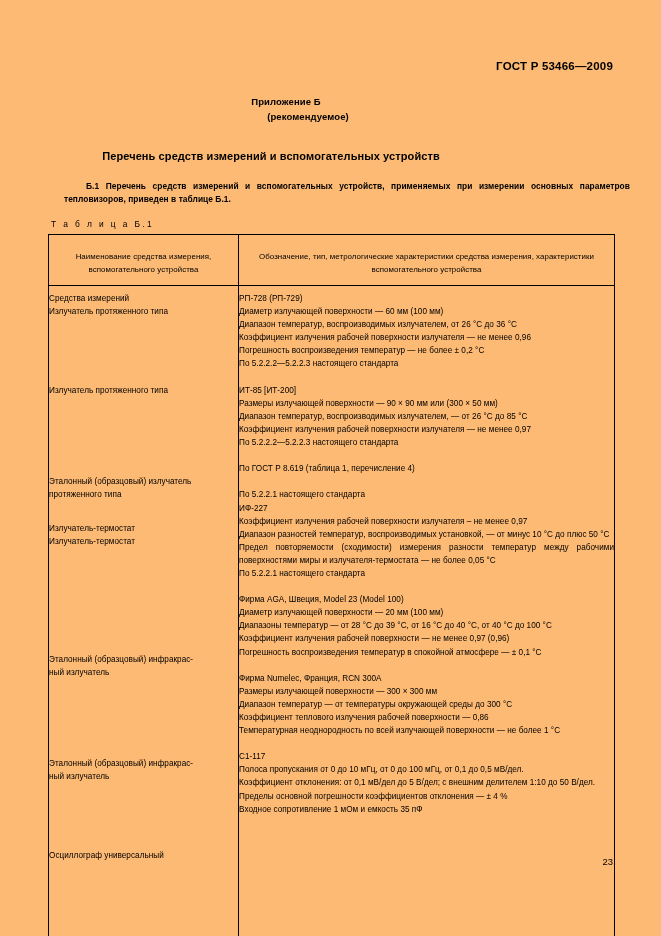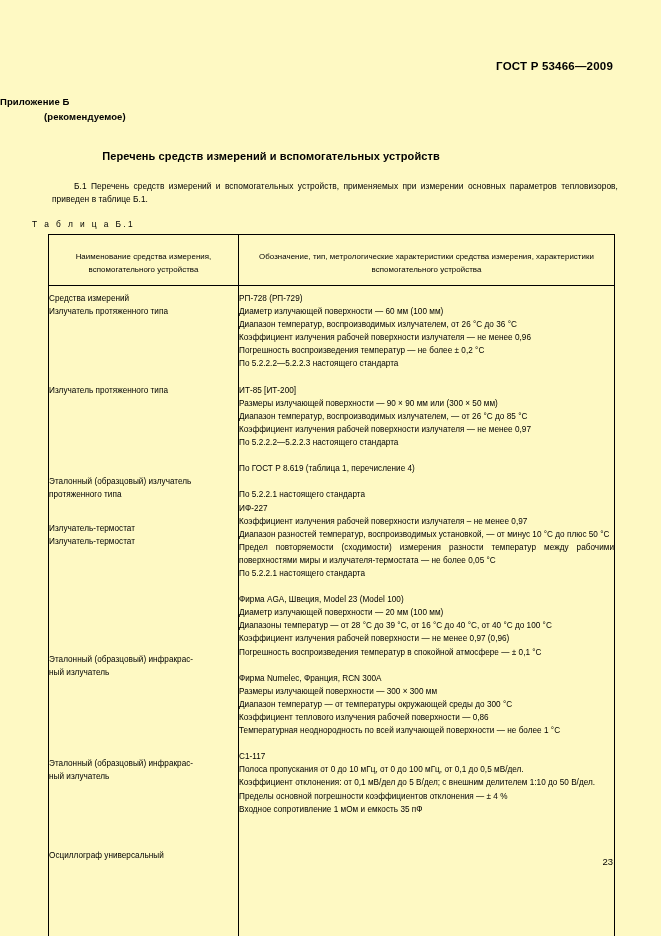--- a/index.html
+++ b/index.html
@@ -11,21 +11,21 @@
   body {
     font-family: "Liberation Sans", "DejaVu Sans", sans-serif;
     color: #000000;
     -webkit-font-smoothing: antialiased;
   }
   .page {
     position: relative;
     width: 661px;
     height: 936px;
     margin: 0 auto;
-    background: #fef9c3;
+    background: #fdba74;
     overflow: hidden;
     box-sizing: border-box;
   }
 
   
   .running-head {
     position: absolute;
     top: 60px;
     right: 48px;
     font-size: 11.5px;
@@ -33,21 +33,21 @@
     letter-spacing: 0.2px;
     white-space: nowrap;
   }
 
   
   .annex-block {
     position: absolute;
     top: 94px;
     left: 0;
     width: 572px;
-    text-align: left;
+    text-align: center;
   }
   .annex-title {
     font-size: 9.5px;
     font-weight: bold;
     line-height: 15px;
     letter-spacing: 0.1px;
   }
   .annex-sub {
     font-size: 9.5px;
     font-weight: bold;
@@ -64,34 +64,35 @@
     text-align: center;
     font-size: 11px;
     font-weight: bold;
     letter-spacing: 0.1px;
   }
 
   
   .intro {
     position: absolute;
     top: 180px;
-    left: 52px;
+    left: 64px;
     width: 566px;
     font-size: 8.4px;
     line-height: 13.4px;
     text-align: justify;
     text-indent: 22px;
     letter-spacing: 0.05px;
+    font-weight: bold;
   }
 
   
   .table-caption {
     position: absolute;
     top: 219px;
-    left: 32px;
+    left: 51px;
     font-size: 8.4px;
     letter-spacing: 2.4px;
   }
 
   
   .tbl-wrap {
     position: absolute;
     top: 234px;
     left: 48px;
     width: 566px;

